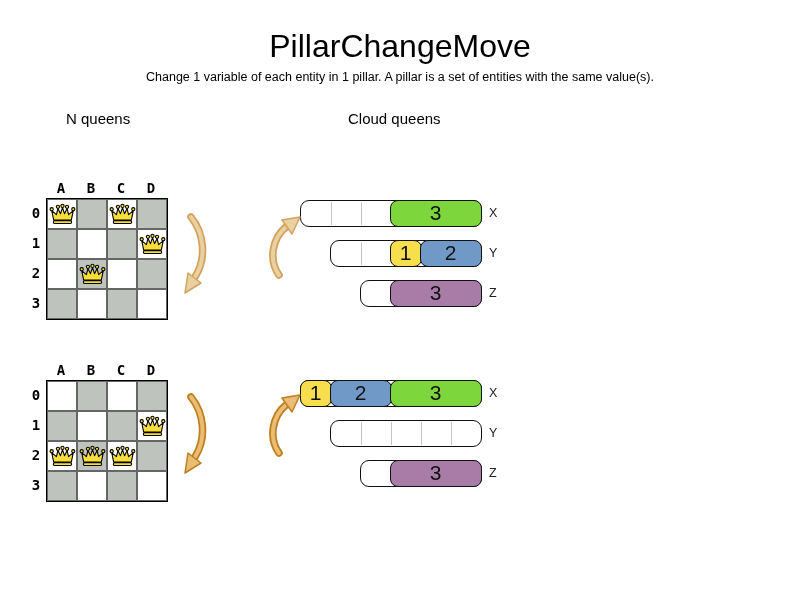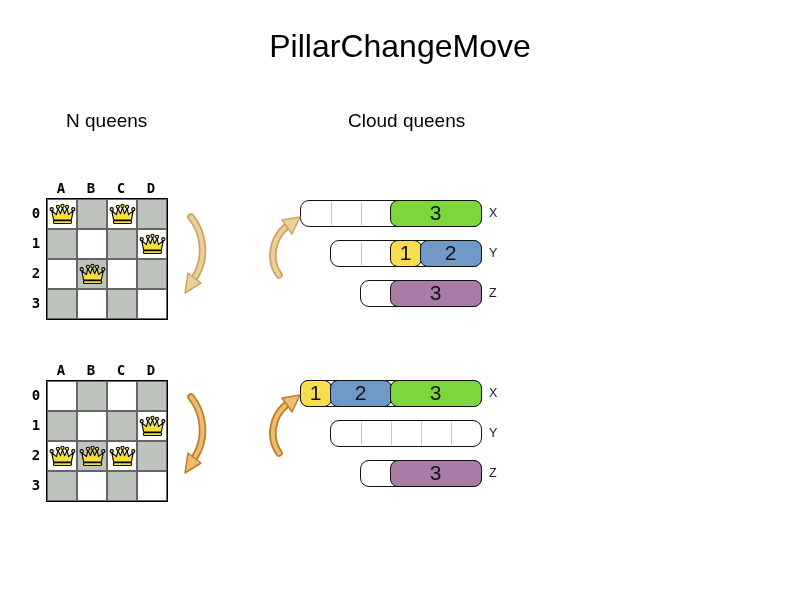--- a/index.html
+++ b/index.html
@@ -1,21 +1,21 @@
 <!DOCTYPE html>
 <html><head>
 <meta charset="utf-8">
 <style>
   html,body{margin:0;padding:0;background:#fff;}
   #stage{position:relative;width:800px;height:600px;background:#ffffff;overflow:hidden;
          font-family:"Liberation Sans",sans-serif;color:#000;border-radius:26px;}
   .title{position:absolute;left:0;top:28px;width:100%;text-align:center;
          font-size:32px;font-weight:400;}
   .subtitle{position:absolute;left:0;top:70px;width:100%;text-align:center;font-size:12.5px;}
-  .section-label{position:absolute;font-size:19px;}
+  .section-label{position:absolute;font-size:15px;}
   #nqueens-label{left:66px;top:110px;}
   #cloud-label{left:348px;top:110px;}
 
   
   .board-wrap{position:absolute;width:180px;height:150px;}
   .col-h{position:absolute;top:0;width:30px;text-align:center;
          font-family:"DejaVu Sans Mono",monospace;font-weight:bold;font-size:14px;}
   .row-h{position:absolute;left:12px;width:16px;text-align:center;
          font-family:"DejaVu Sans Mono",monospace;font-weight:bold;font-size:14px;line-height:16px;}
   .board{position:absolute;left:30px;top:18px;width:120px;height:120px;
@@ -43,20 +43,21 @@
   .arrow-dark .a-outer{stroke:var(--ad-stroke);}
   .arrow-dark .a-inner{stroke:var(--ad-fill);}
   .arrow-dark .a-head{fill:var(--ad-fill);stroke:var(--ad-stroke);}
 </style>
 </head>
 <body>
 
 <div id="stage" style="--al-fill: #EAD0A0; --al-stroke: #D2A25F; --ad-fill: #EABD72; --ad-stroke: #BD7F21;">
 
   <div class="title">PillarChangeMove</div>
+  <div class="subtitle">Change 1 variable of each entity in 1 pillar. A pillar is a set of entities with the same value(s).</div>
 
   <div class="section-label" id="nqueens-label">N queens</div>
   <div class="section-label" id="cloud-label">Cloud queens</div>
 
   <div class="board-wrap" style="left:16px;top:180px">
       <div class="col-h" style="left: 30px;">A</div>
       <div class="col-h" style="left: 60px;">B</div>
       <div class="col-h" style="left: 90px;">C</div>
       <div class="col-h" style="left: 120px;">D</div>
       <div class="row-h" style="top: 25px;">0</div>

